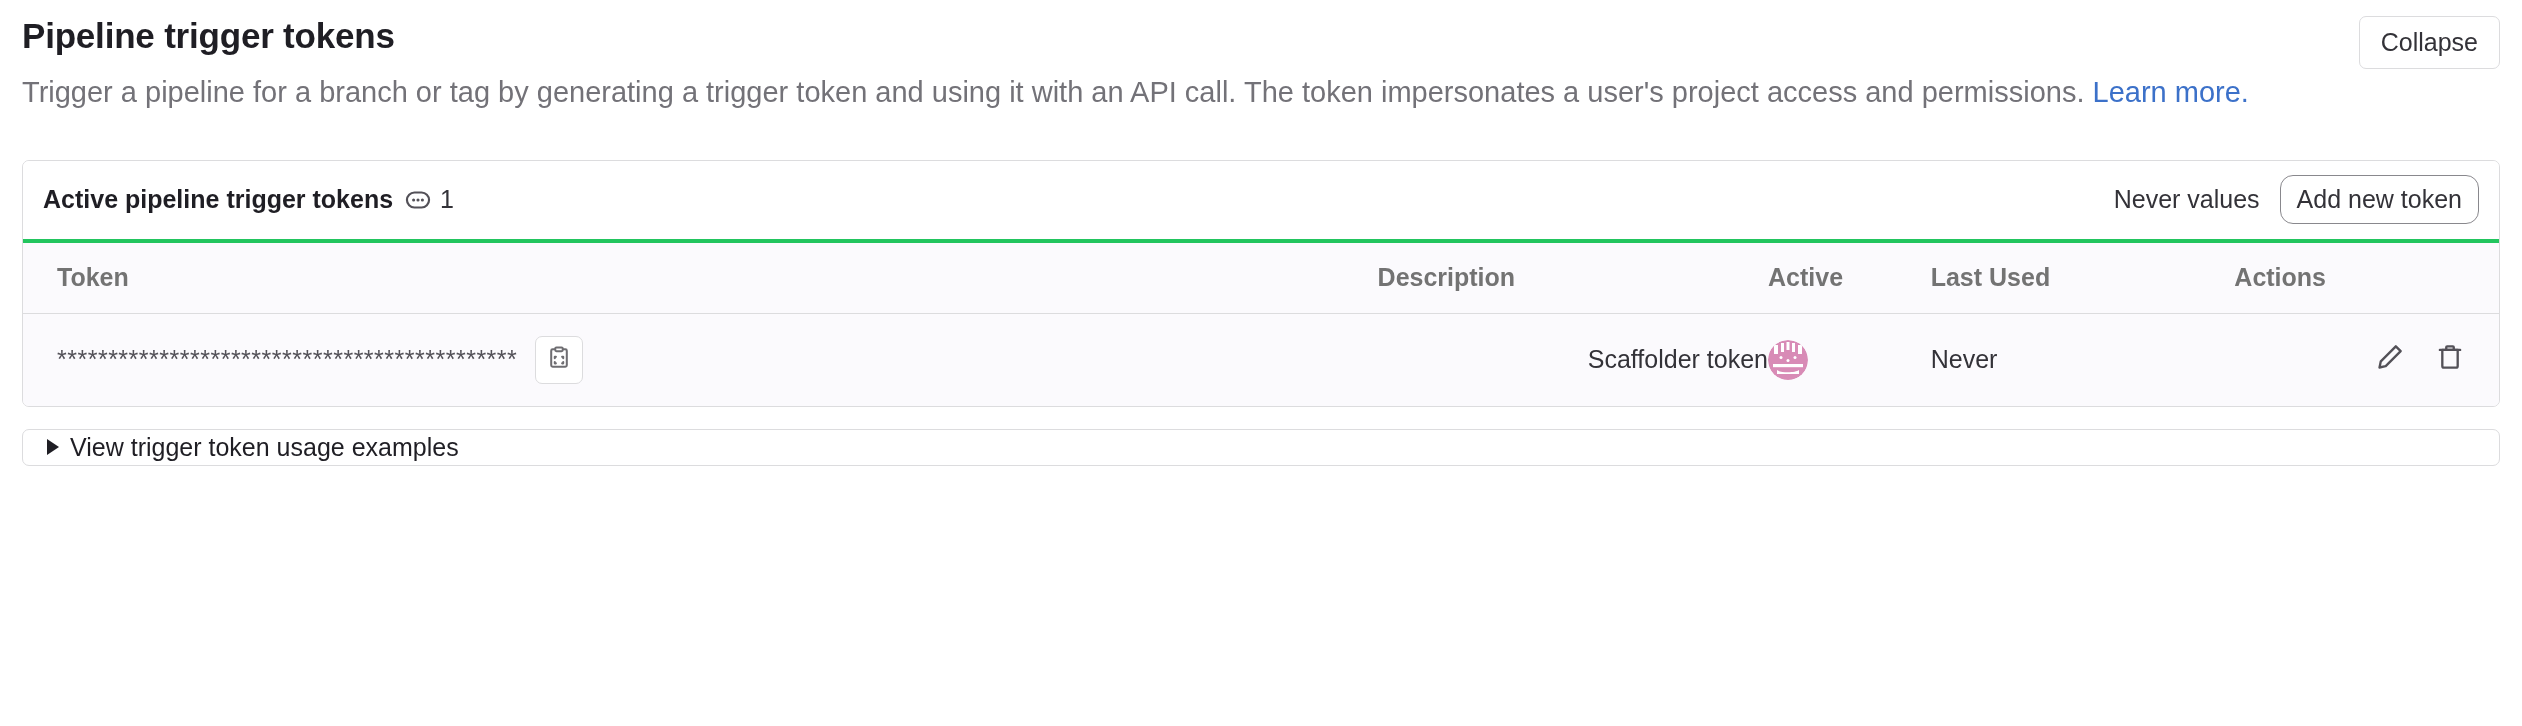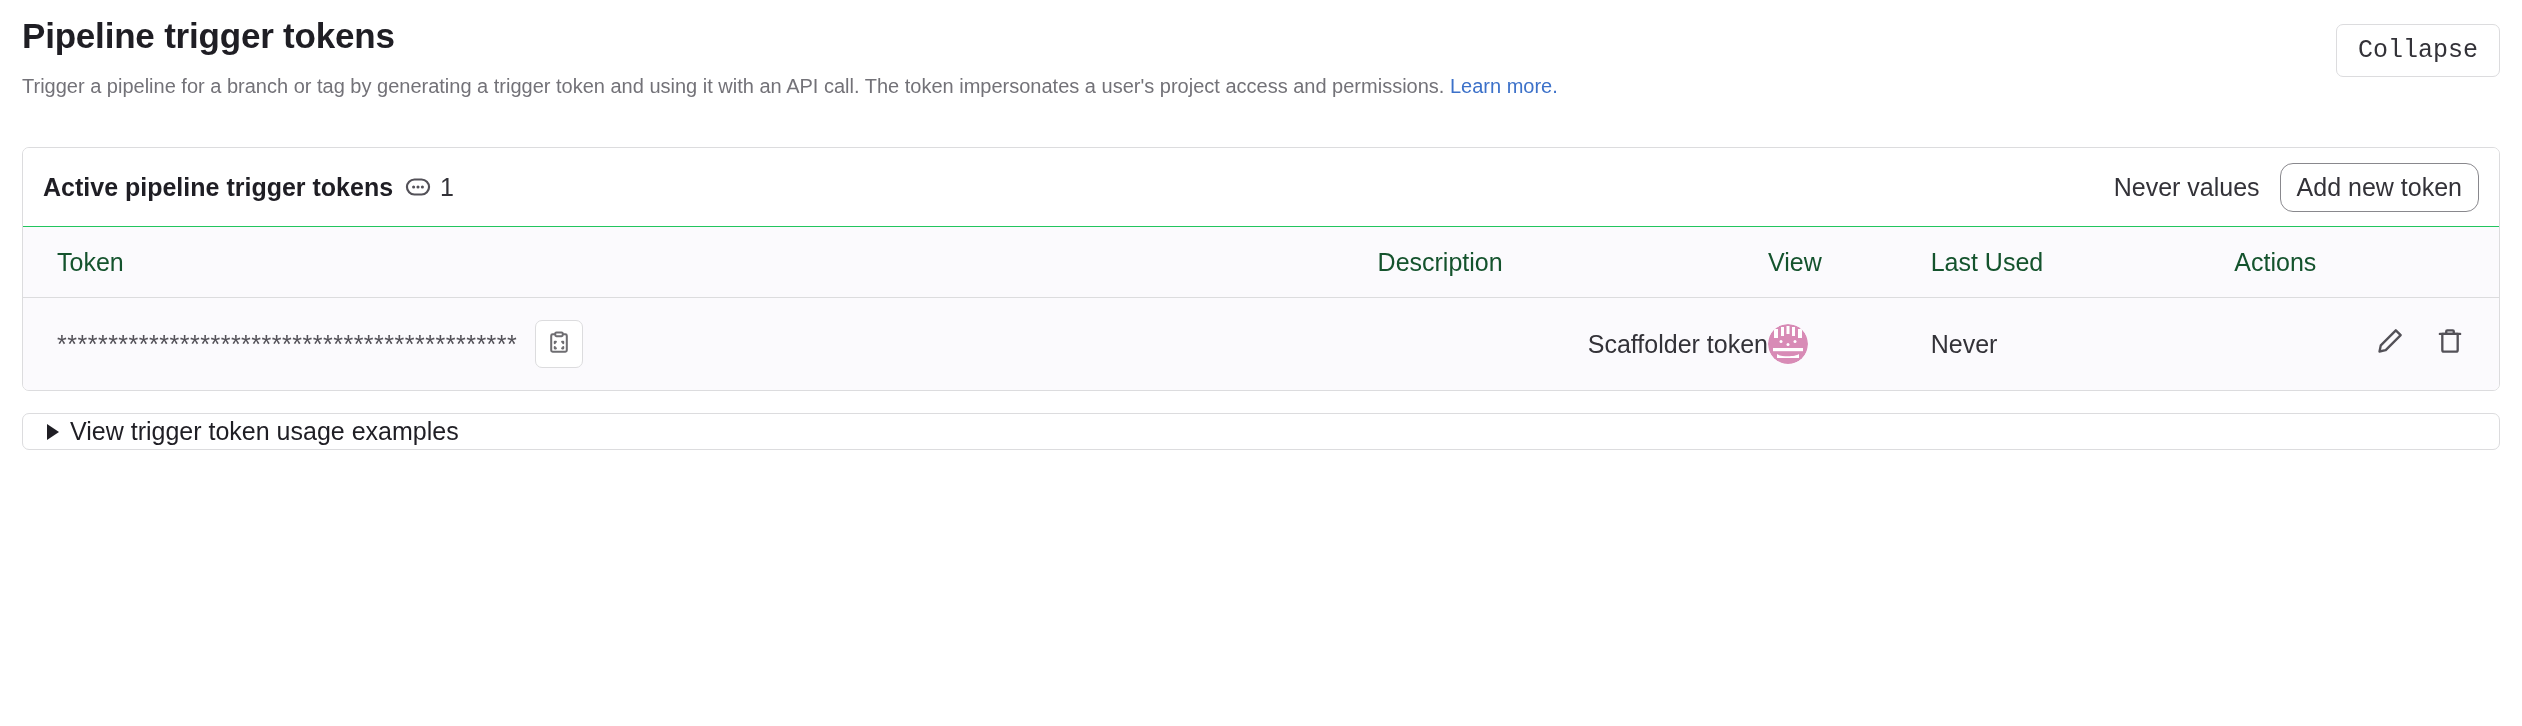--- a/index.html
+++ b/index.html
@@ -29,39 +29,39 @@
   }
   .page-title {
     font-size: 35px;
     font-weight: bold;
     color: #1f1e24;
     letter-spacing: -0.2px;
     margin: 0;
     line-height: 1.25;
   }
   .page-desc {
-    font-size: 20px;
+    font-size: 29px;
     line-height: 1.42;
     color: #737278;
     margin: 14px 0 0 0;
     max-width: 2250px;
   }
   .page-desc a {
     color: #3c71c9;
     text-decoration: none;
   }
   .collapse-btn {
     position: absolute;
-    top: 24px;
+    top: 16px;
     right: 0;
     background: #ffffff;
     border: 1px solid #dcdcde;
     border-radius: 7px;
     color: #333238;
-    font-family: Liberation Mono, monospace;
+    font-family: Liberation Sans, sans-serif;
     font-size: 25px;
     line-height: 1;
     padding: 13px 21px;
     cursor: pointer;
   }
 
   
   .card {
     margin-top: 47px;
     border: 1px solid #dcdcde;
@@ -129,25 +129,25 @@
   }
 
   
   table.tokens {
     width: 100%;
     border-collapse: collapse;
     table-layout: fixed;
   }
   table.tokens th {
     background: #fbfafd;
-    border-top: 1px solid #22c55e;
+    border-top: 4px solid #22c55e;
     border-bottom: 1px solid #dcdcde;
     font-size: 25px;
-    font-weight: normal;
-    color: #14532d;
+    font-weight: bold;
+    color: #737373;
     text-align: left;
     padding: 18px 0;
     height: 34px;
   }
   table.tokens td {
     background: #fbfafd;
     font-size: 25px;
     color: #333238;
     padding: 22px 0;
     vertical-align: middle;
@@ -264,21 +264,21 @@
         <button class="reveal-values">Never values</button>
         <button class="add-token-btn">Add new token</button>
       </div>
     </div>
 
     <table class="tokens">
       <thead>
         <tr>
           <th class="col-token">Token</th>
           <th class="col-desc">Description</th>
-          <th class="col-owner">View</th>
+          <th class="col-owner">Active</th>
           <th class="col-last">Last Used</th>
           <th class="col-actions">Actions</th>
         </tr>
       </thead>
       <tbody>
         <tr>
           <td class="col-token">
             <div class="token-cell">
               <span class="token-mask">*********************************************</span>
               <button class="copy-btn">

